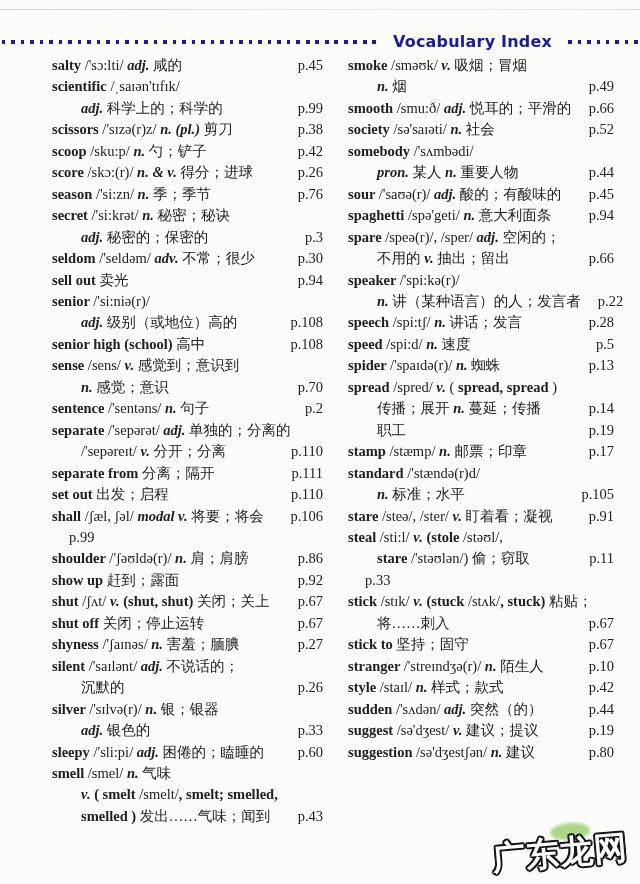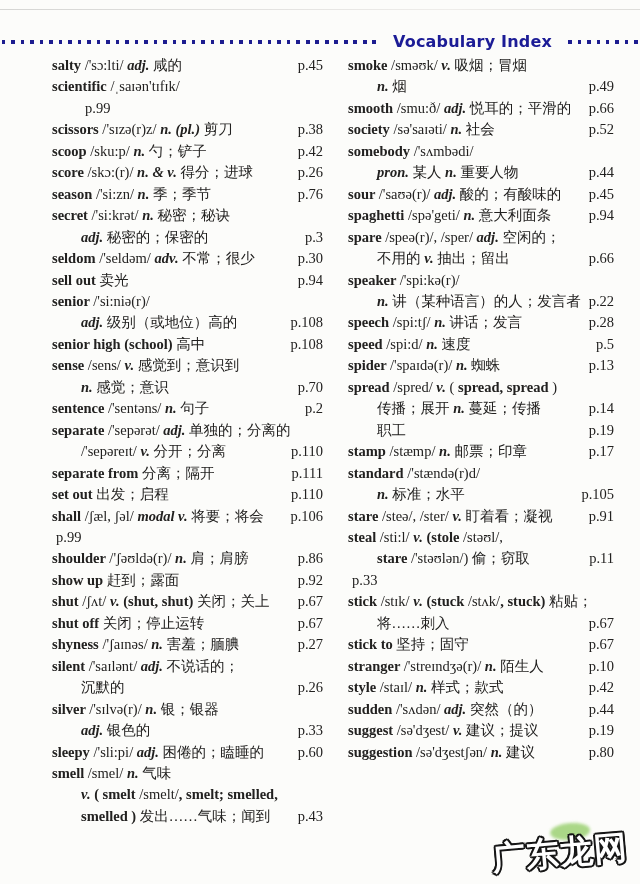--- a/index.html
+++ b/index.html
@@ -40,21 +40,21 @@
   .col-right{width:266px;}
   .line{
     display:flex;justify-content:space-between;align-items:baseline;
     line-height:21.45px;white-space:pre;
   }
   .line.ind{padding-left:29px;}
   .content{white-space:pre;}
   .b{font-weight:700;}
   .i{font-style:italic;font-weight:600;}
   .n{font-weight:400;}
-  .pnum{font-weight:400;padding-left:4px;}
+  .pnum{font-weight:400;padding-left:4px;margin-left:13px;}
   .watermark{
     position:absolute;right:12px;bottom:8px;
     transform:rotate(-5deg);
     font-family:"DejaVu Sans","Liberation Sans",sans-serif;
     font-weight:bold;font-size:33px;letter-spacing:1px;
   }
   .wm-blob{
     position:absolute;left:60px;top:-7px;
     width:40px;height:17px;border-radius:50%;
     opacity:.85;filter:blur(1.5px);z-index:0;
@@ -76,21 +76,21 @@
   <div class="header">
     <span class="dots dots-left"></span>
     <h1 class="title">Vocabulary Index</h1>
     <span class="dots dots-right"></span>
   </div>
 
   <div class="columns">
     <div class="col">
         <div class="line"><span class="content"><span class="b">salty </span><span class="n">/'sɔ:lti/ </span><span class="i">adj. </span><span class="n">咸的</span></span><span class="pnum">p.45</span></div>
         <div class="line"><span class="content"><span class="b">scientific </span><span class="n">/ˌsaɪən'tɪfɪk/</span></span></div>
-        <div class="line ind"><span class="pnum">p.99</span></div>
+        <div class="line ind"><span class="content"><span class="i">adj. </span><span class="n">科学上的；科学的</span></span><span class="pnum">p.99</span></div>
         <div class="line"><span class="content"><span class="b">scissors </span><span class="n">/'sɪzə(r)z/ </span><span class="i">n. (pl.) </span><span class="n">剪刀</span></span><span class="pnum">p.38</span></div>
         <div class="line"><span class="content"><span class="b">scoop </span><span class="n">/sku:p/ </span><span class="i">n. </span><span class="n">勺；铲子</span></span><span class="pnum">p.42</span></div>
         <div class="line"><span class="content"><span class="b">score </span><span class="n">/skɔ:(r)/ </span><span class="i">n. &amp; v. </span><span class="n">得分；进球</span></span><span class="pnum">p.26</span></div>
         <div class="line"><span class="content"><span class="b">season </span><span class="n">/'si:zn/ </span><span class="i">n. </span><span class="n">季；季节</span></span><span class="pnum">p.76</span></div>
         <div class="line"><span class="content"><span class="b">secret </span><span class="n">/'si:krət/ </span><span class="i">n. </span><span class="n">秘密；秘诀</span></span></div>
         <div class="line ind"><span class="content"><span class="i">adj. </span><span class="n">秘密的；保密的</span></span><span class="pnum">p.3</span></div>
         <div class="line"><span class="content"><span class="b">seldom </span><span class="n">/'seldəm/ </span><span class="i">adv. </span><span class="n">不常；很少</span></span><span class="pnum">p.30</span></div>
         <div class="line"><span class="content"><span class="b">sell out </span><span class="n">卖光</span></span><span class="pnum">p.94</span></div>
         <div class="line"><span class="content"><span class="b">senior </span><span class="n">/'si:niə(r)/</span></span></div>
         <div class="line ind"><span class="content"><span class="i">adj. </span><span class="n">级别（或地位）高的</span></span><span class="pnum">p.108</span></div>

